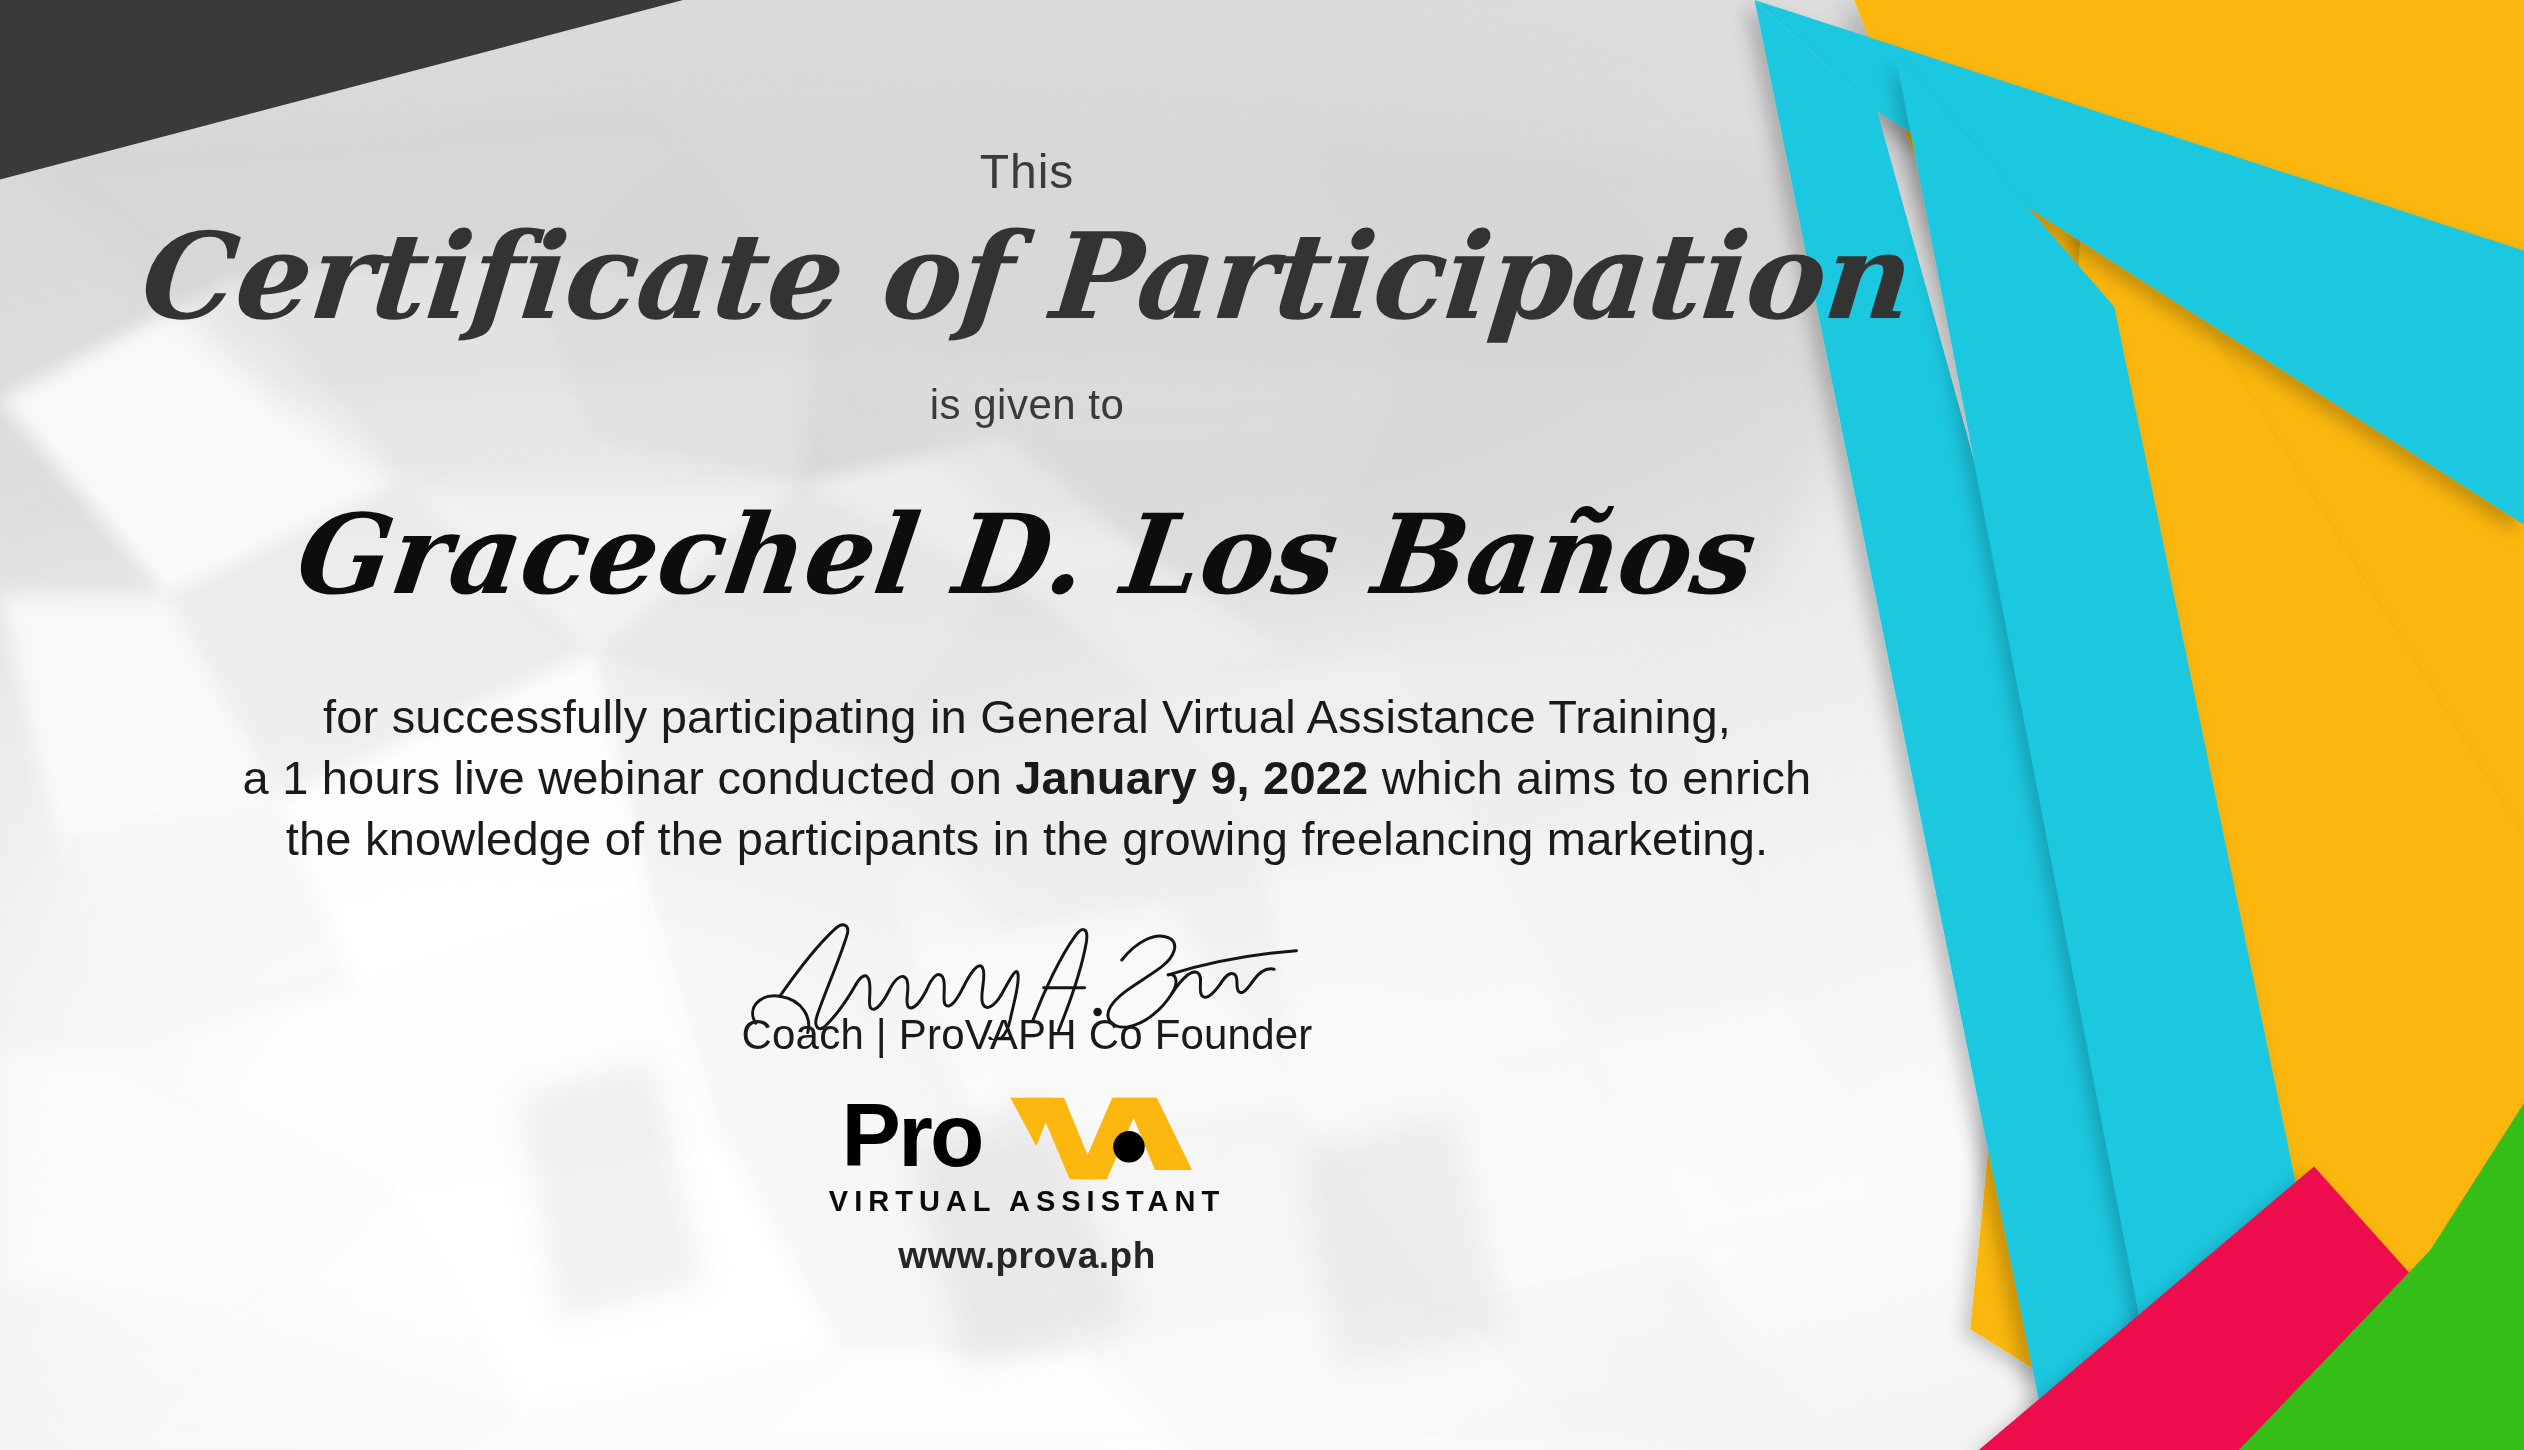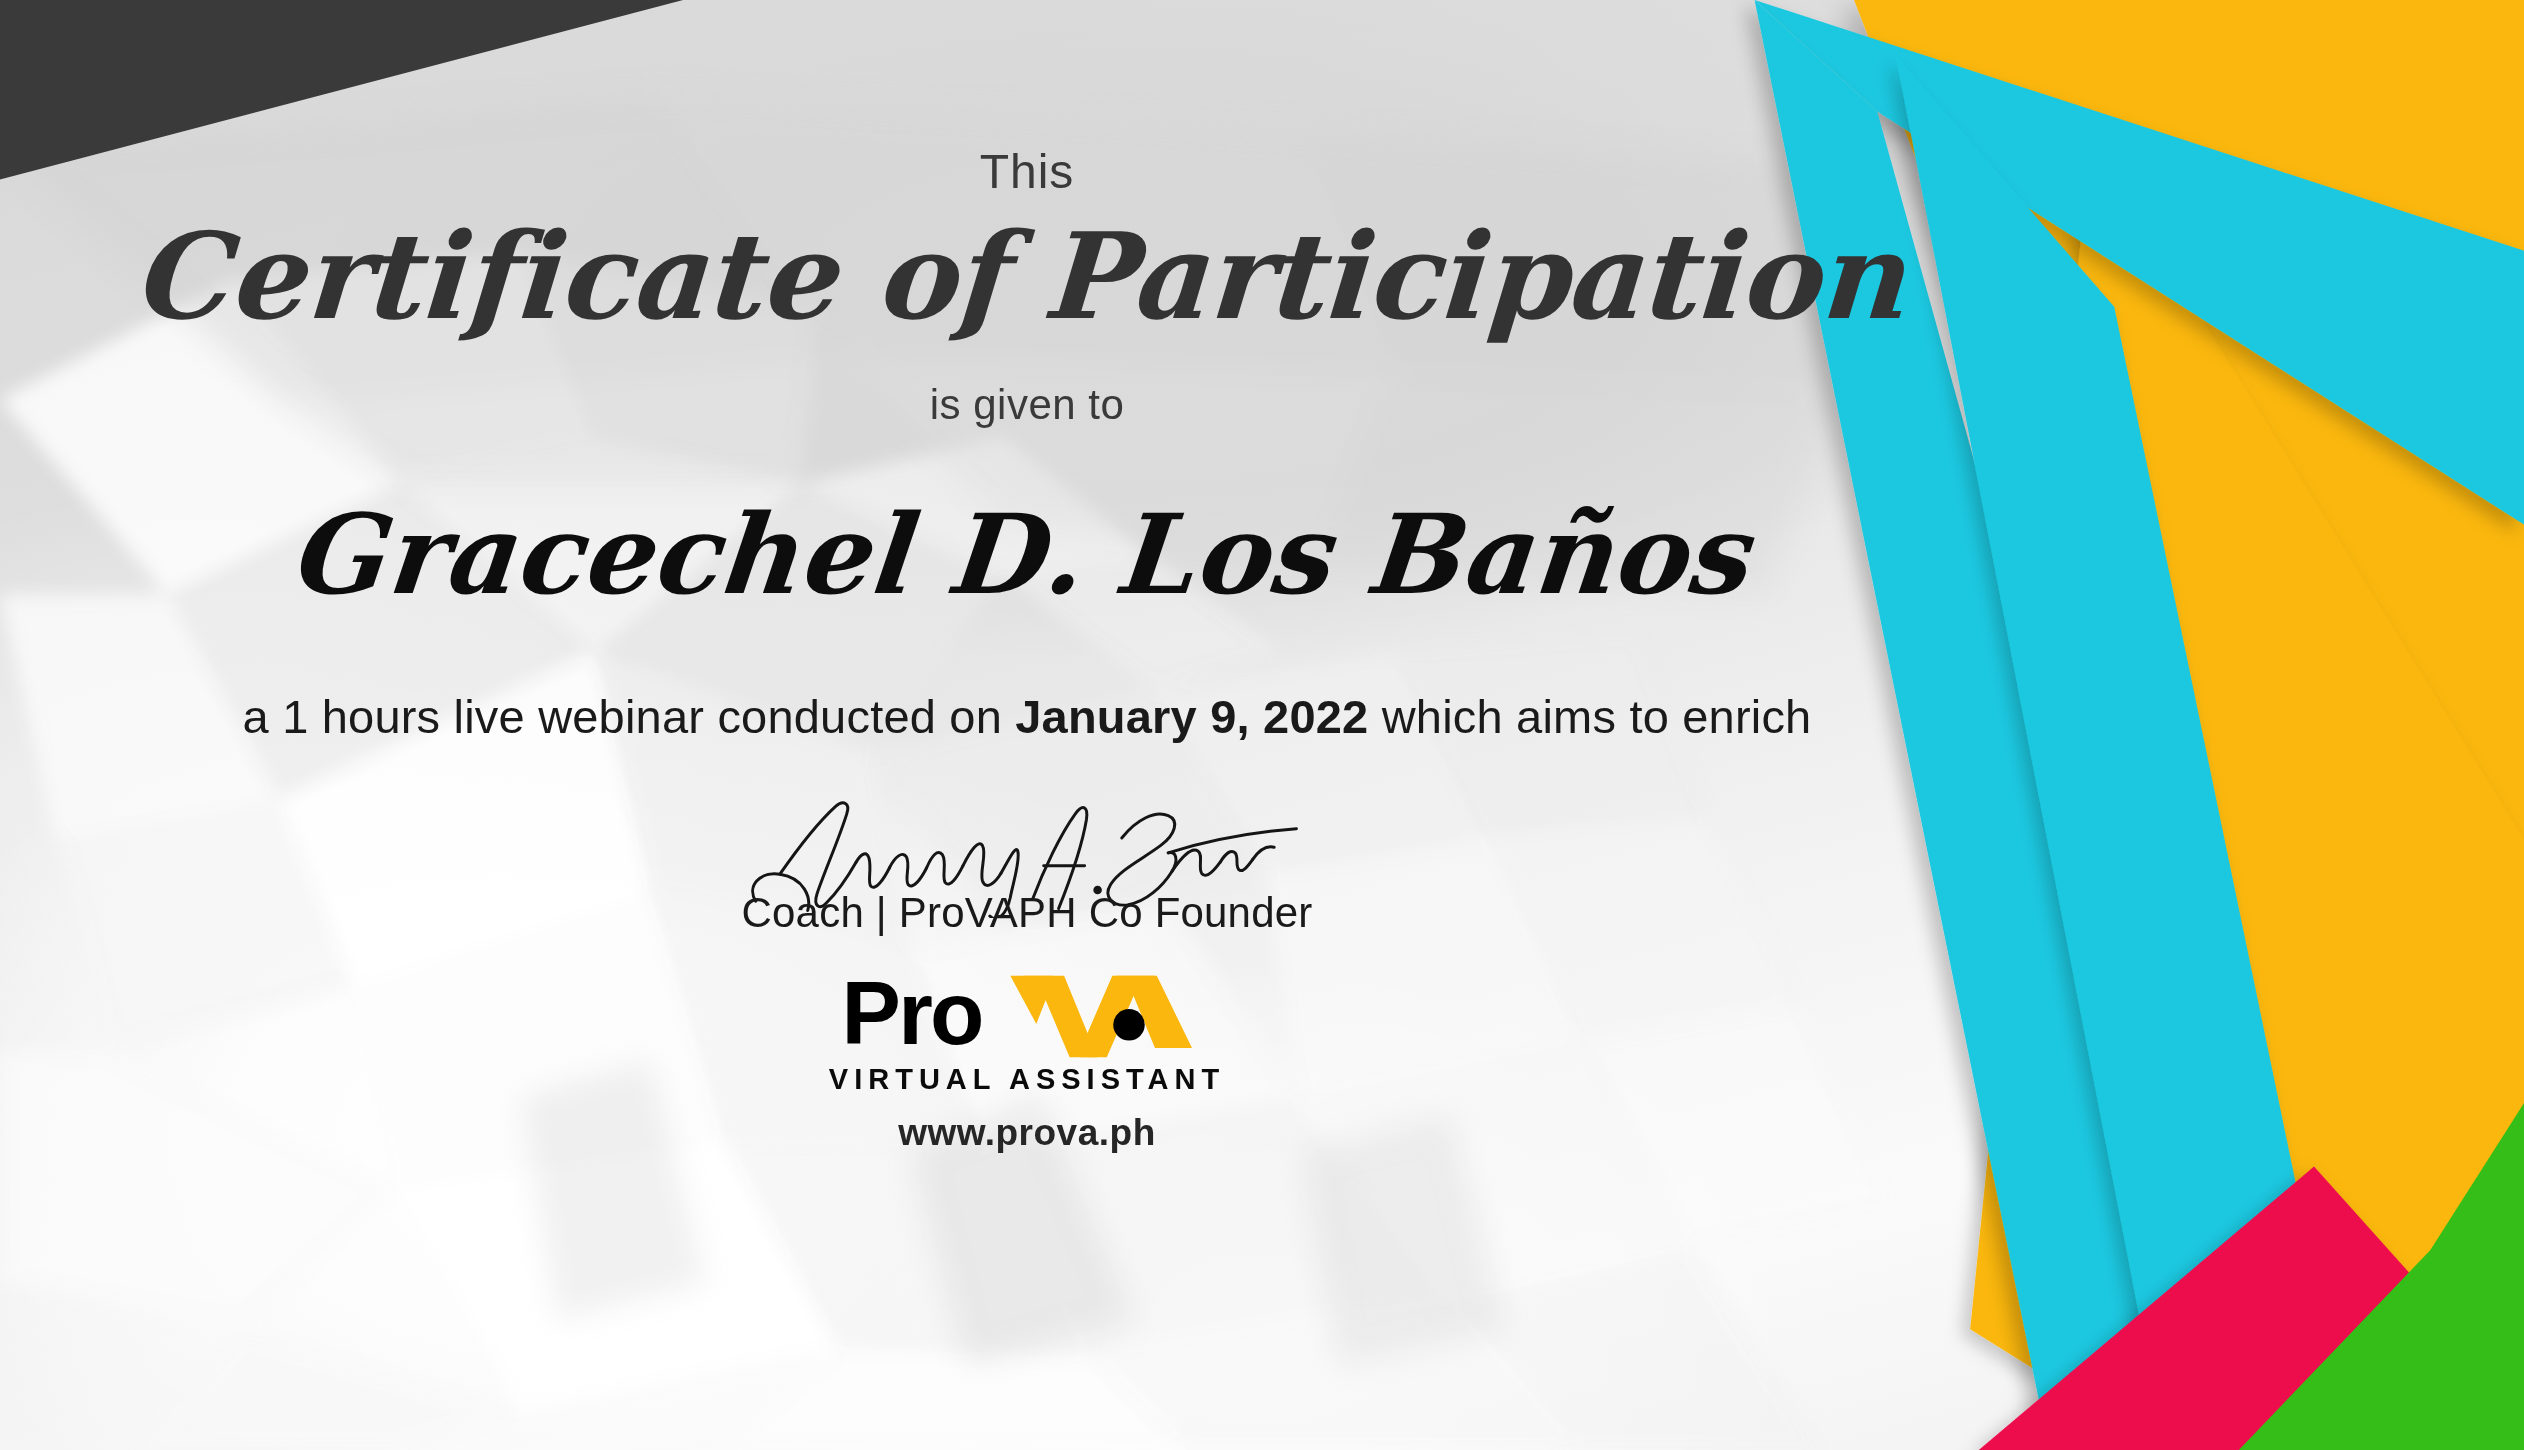--- a/index.html
+++ b/index.html
@@ -238,21 +238,23 @@
 
     <div class="line-this">This</div>
 
     <div class="title-main">Certificate of Participation</div>
 
     <div class="line-given">is given to</div>
 
     <div class="recipient-name">Gracechel D. Los Baños</div>
 
     <div class="body-block">
+      <div>for successfully participating in General Virtual Assistance Training,</div>
       <div><span>a 1 hours live webinar conducted on </span><span class="em">January 9, 2022</span><span>  which aims to enrich</span></div>
+      <div>the knowledge of the participants in the growing freelancing marketing.</div>
     </div>
 
     <div class="sig-wrap">
       <svg class="sig-svg" viewBox="0 0 620 130">
         <g fill="none" stroke="#151515" stroke-width="3.2" stroke-linecap="round" stroke-linejoin="round">
           <path d="M18,112 C8,96 22,80 44,83 C70,87 78,108 74,122"></path>
           <path d="M44,83 C60,60 82,30 104,10 C112,3 120,6 116,18 C108,44 92,80 84,104
                    C80,117 86,122 94,114 C106,102 118,84 126,70"></path>
           <path d="M126,70 C132,60 138,58 140,66 C143,78 138,92 142,96 C147,101 156,88 162,76"></path>
           <path d="M162,76 C168,64 176,58 180,64 C185,72 178,88 182,94 C187,100 196,88 202,76"></path>

